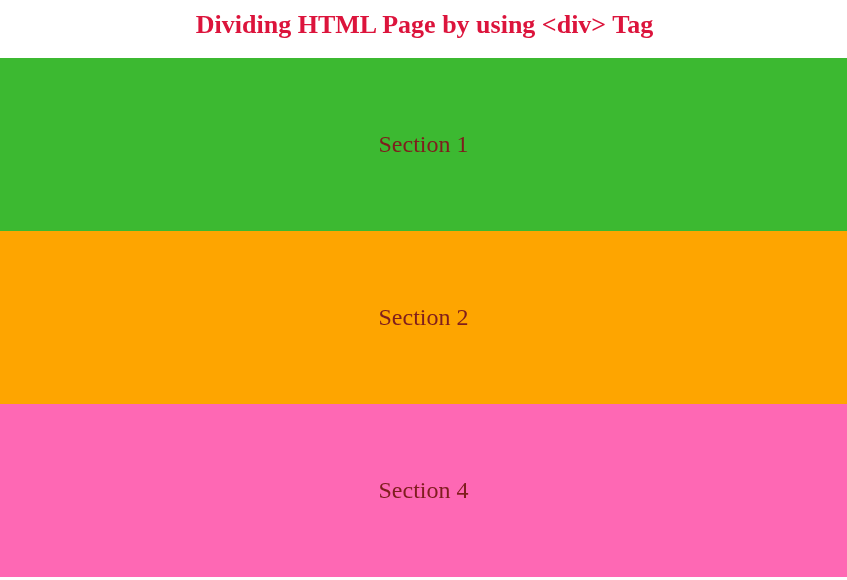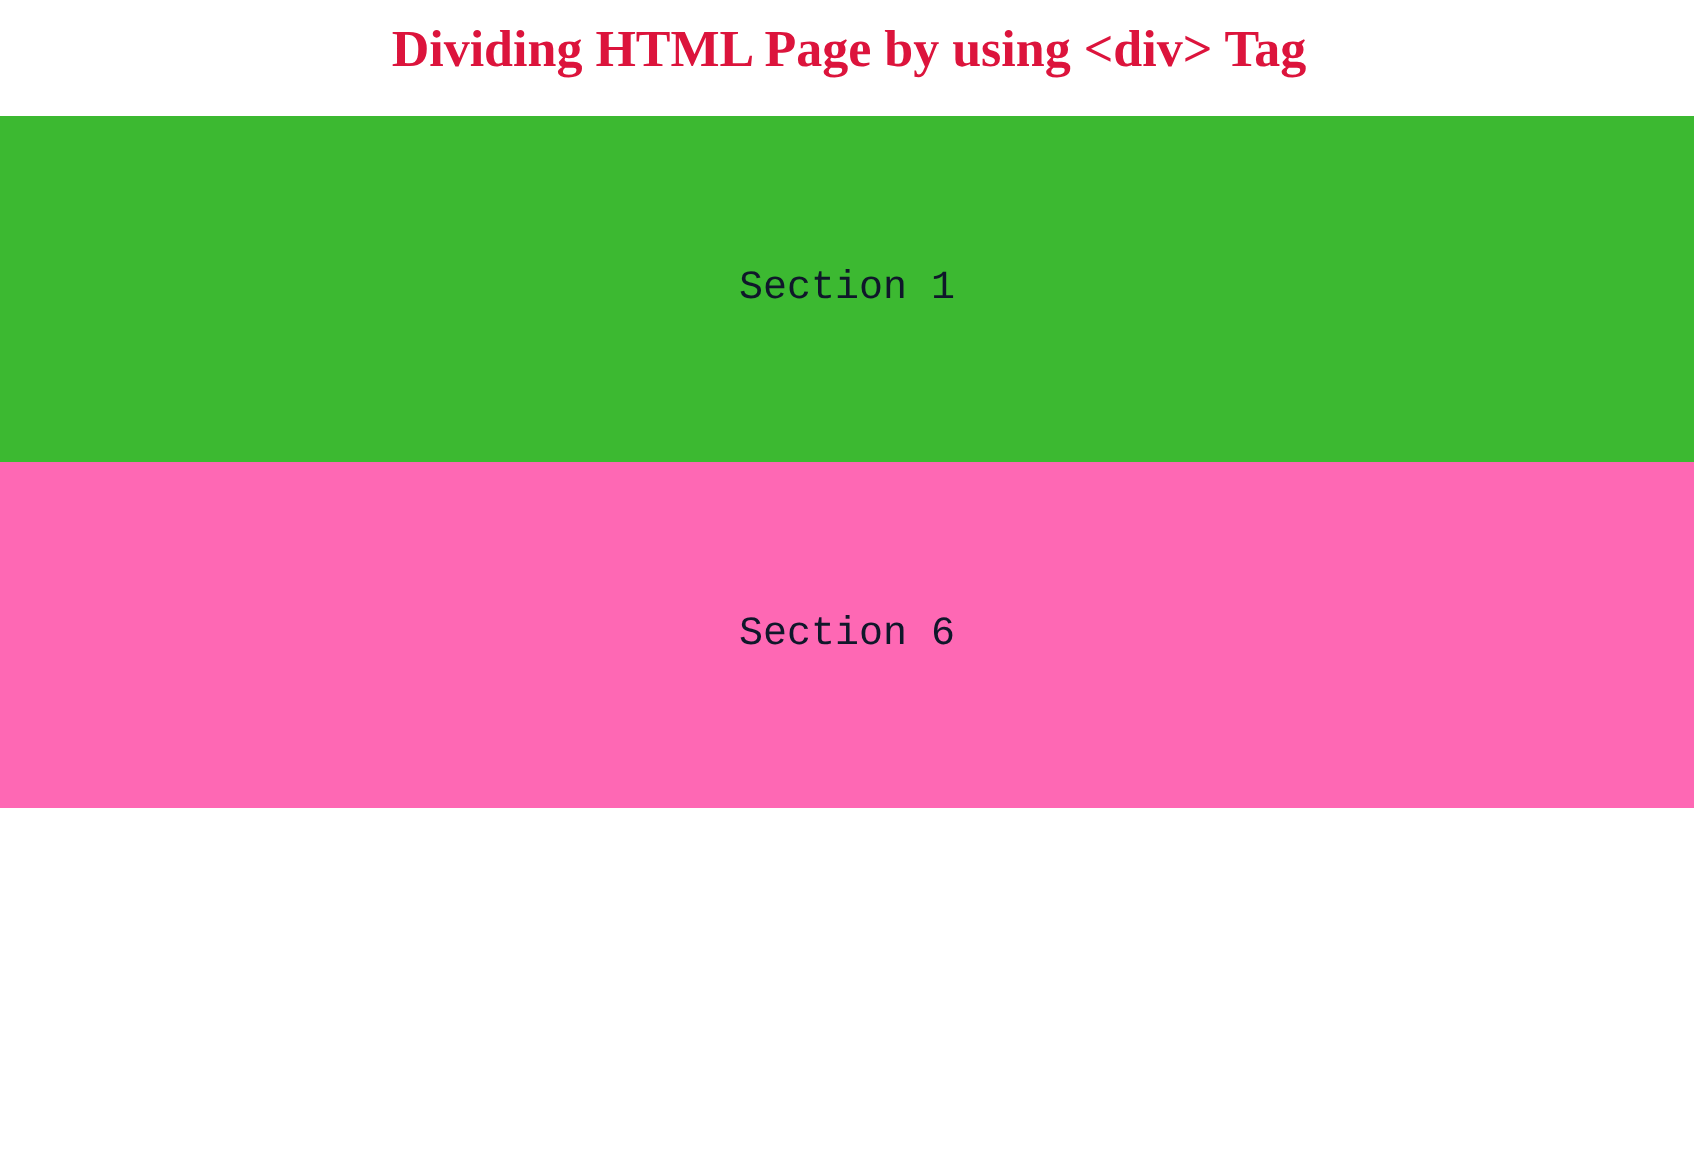--- a/index.html
+++ b/index.html
@@ -22,39 +22,42 @@
     }
     .sections {
       width: 100%;
     }
     .section {
       width: 100%;
       height: 173px;
       display: flex;
       align-items: center;
       justify-content: center;
-      color: #0f172a;
-      font-size: 20px;
-      font-family: Liberation Mono, monospace;
+      color: #7f1d1d;
+      font-size: 24px;
+      font-family: Liberation Serif, serif;
     }
     .section-1 {
       background-color: #3cb931;
     }
     .section-2 {
       background-color: #fea500;
     }
     .section-3 {
       background-color: #fe68b4;
     }
   </style>
 </head>
 <body>
 
 <h1 class="page-title">Dividing HTML Page by using &lt;div&gt; Tag</h1>
 
 <div class="sections">
   <div class="section section-1">
     <span>Section 1</span>
   </div>
+  <div class="section section-2">
+    <span>Section 2</span>
+  </div>
   <div class="section section-3">
-    <span>Section 6</span>
+    <span>Section 4</span>
   </div>
 </div>
 
 </body></html>

